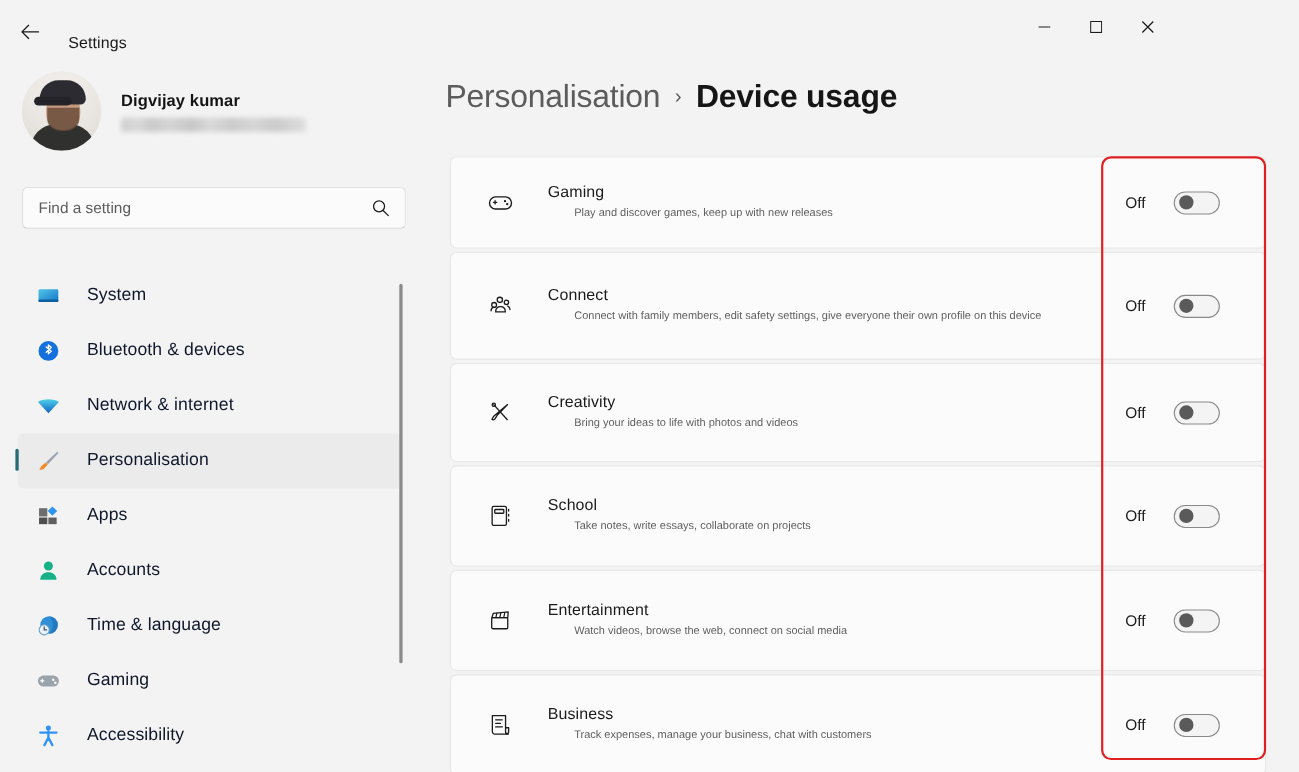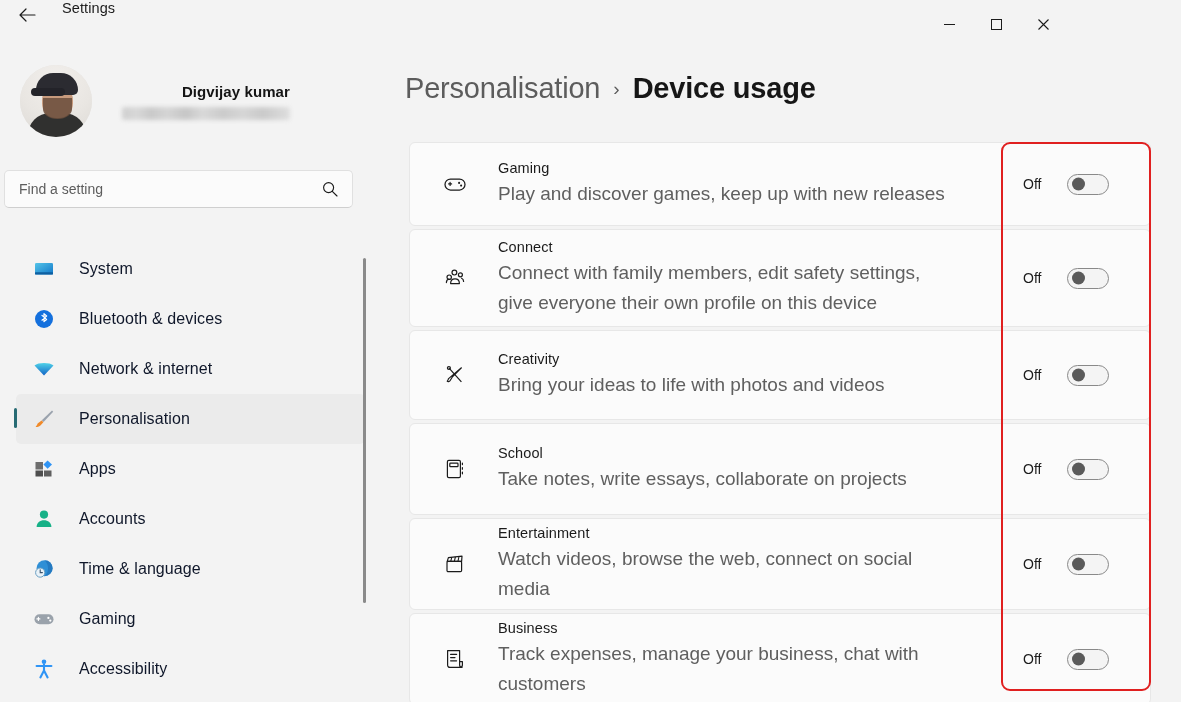--- a/index.html
+++ b/index.html
@@ -14,21 +14,21 @@
     -webkit-font-smoothing: antialiased;
   }
 
   
   .titlebar {
     position: absolute;
     top: 0; left: 0;
     width: 1067px;
     height: 48px;
     display: flex;
-    align-items: flex-start;
+    align-items: flex-end;
     background: #f3f3f3;
   }
   .back-button {
     width: 34px; height: 34px;
     margin-left: 10px;
     display: flex; align-items: center; justify-content: center;
     border-radius: 5px;
   }
   .app-title {
     margin-left: 18px;
@@ -103,41 +103,41 @@
     border-radius: 0 0 48% 48%;
     opacity: .85;
   }
   .avatar .av-body {
     position: absolute;
     left: 8px; bottom: 0;
     width: 58px; height: 24px;
     background: #30302f;
     border-radius: 22px 22px 0 0;
   }
-  .profile-text { margin-left: 30px; text-align: right; }
+  .profile-text { margin-left: 18px; }
   .profile-name {
     font-size: 15px;
     font-weight: 700;
     color: #141414;
     letter-spacing: .1px;
   }
   .profile-email {
     margin-top: 7px;
     width: 168px; height: 13px;
     border-radius: 3px;
     background: linear-gradient(90deg,
         #cfcfcf 0%, #d8d8d8 9%, #c9c9c9 17%, #d5d5d5 27%,
         #c6c6c6 38%, #d9d9d9 48%, #cbcbcb 60%, #d6d6d6 72%,
         #cacaca 84%, #dedede 100%);
     filter: blur(2.2px);
   }
 
   .searchbox {
     position: relative;
-    margin: 33px 0 0 4px;
+    margin: 33px 0 0 20px;
     width: 349px; height: 38px;
     background: #fbfbfb;
     border: 1px solid #e0e0e0;
     border-bottom-color: #cfcfcf;
     border-radius: 5px;
     display: flex;
     align-items: center;
   }
   .searchbox input {
     flex: 1;
@@ -260,24 +260,25 @@
     flex: 1;
     padding-right: 24px;
   }
   .card-title {
     font-size: 14.5px;
     color: #1b1b1b;
     letter-spacing: .1px;
   }
   .card-desc {
     margin-top: 3px;
-    font-size: 19px;
+    font-size: 10px;
     color: #5f5f5f;
     line-height: 1.55;
     max-width: 500px;
+    margin-left: 24px;
   }
   .card-right {
     display: flex;
     align-items: center;
     flex: none;
     width: 150px;
     justify-content: flex-start;
     padding-left: 26px;
   }
   .toggle-label {

